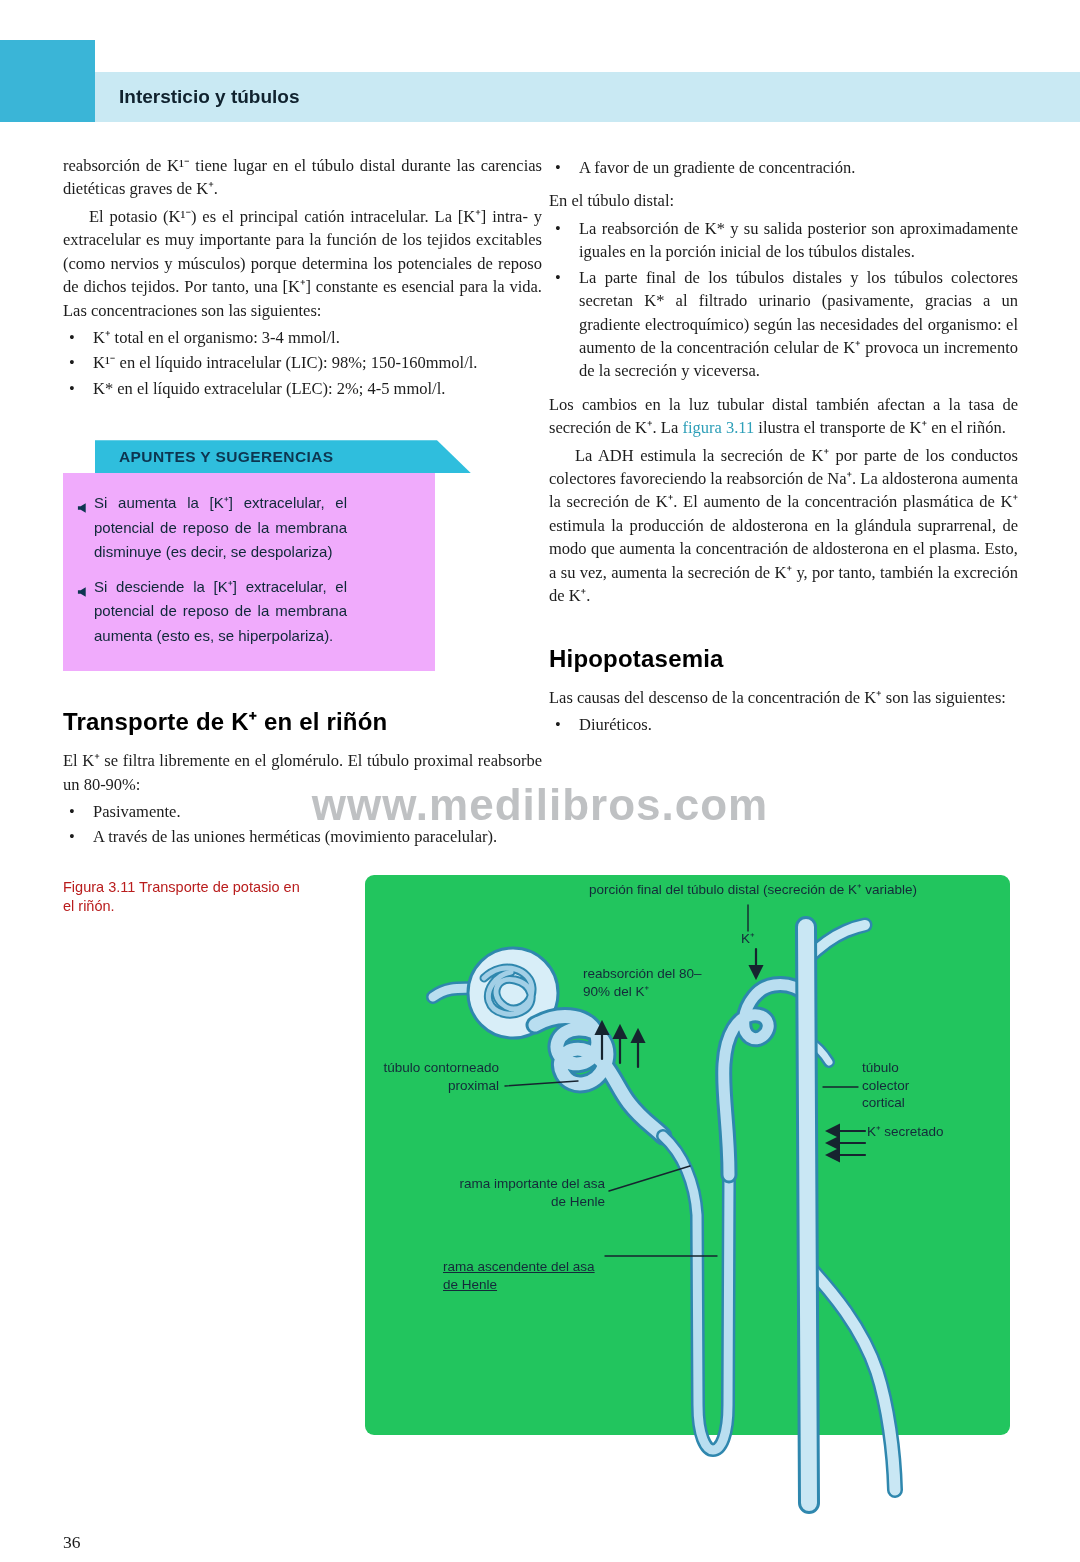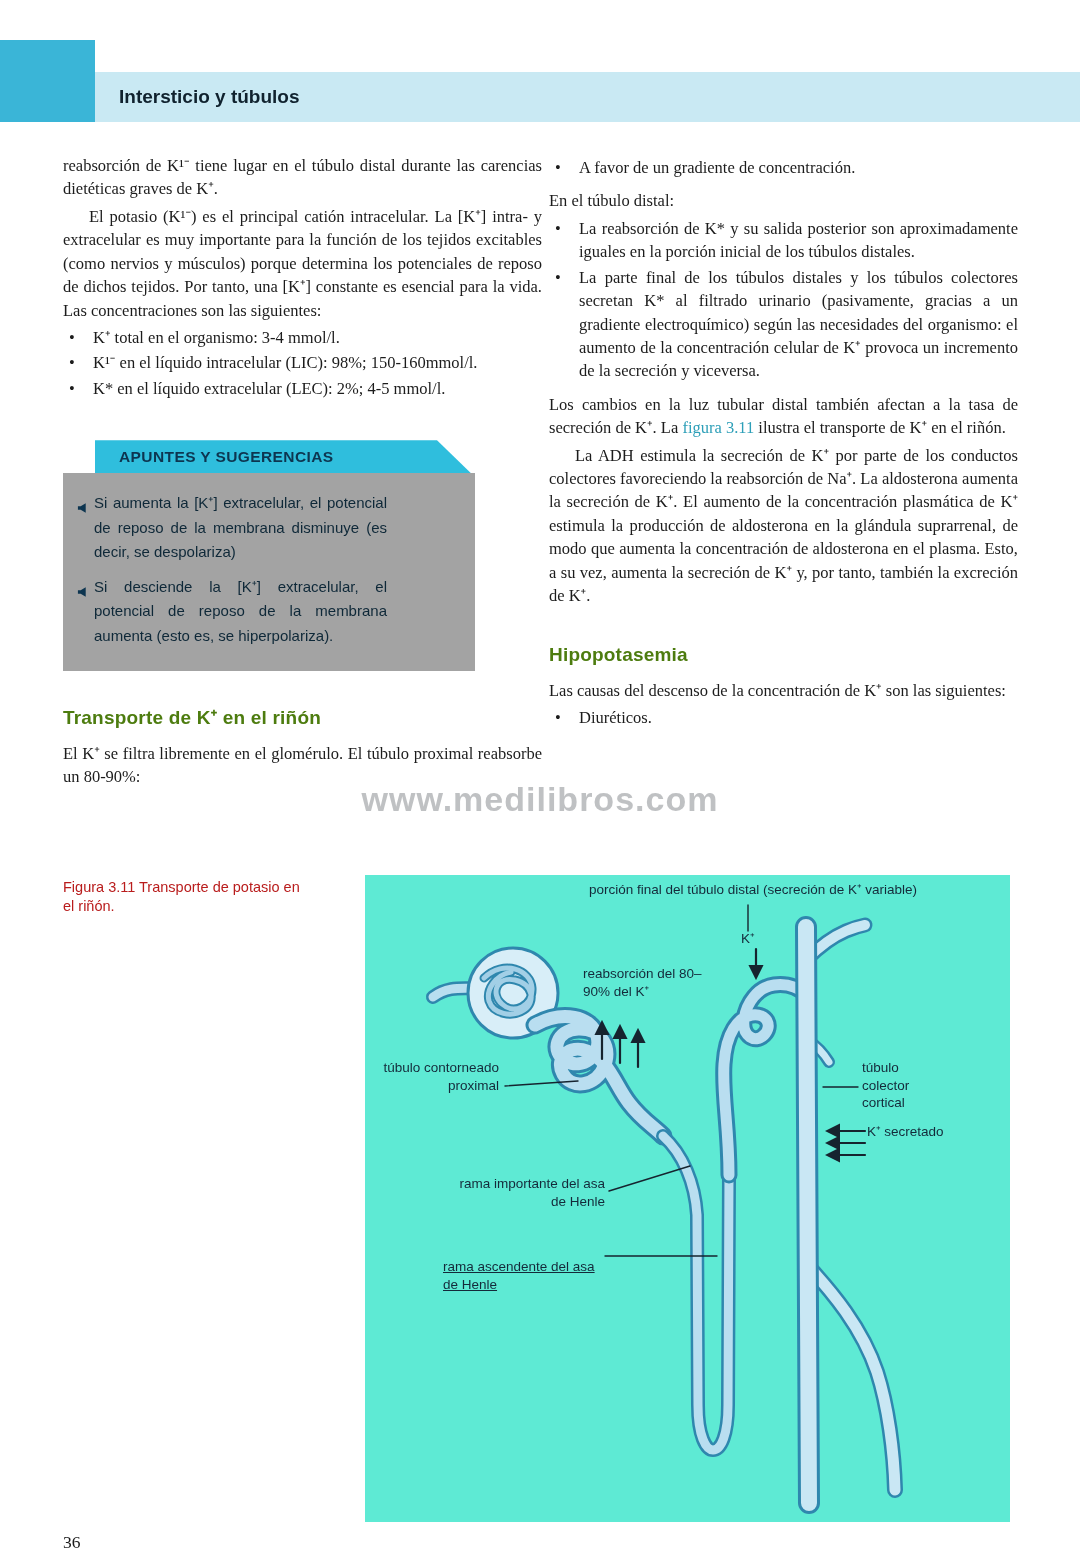--- a/index.html
+++ b/index.html
@@ -19,58 +19,58 @@
   .col-right { position:absolute; left:549px; top:122px; width:469px; }
   .body-text { font-size:16.5px; line-height:1.42; color:#1c1c1c; text-align:justify; }
   .body-text p { margin:0 0 4px 0; }
   .indent { text-indent:26px; }
 
   .blist { list-style:none; margin:4px 0 10px 0; padding:0; }
   .blist li { position:relative; padding-left:30px; margin:2px 0; text-align:justify; }
   .blist li::before { content:"\2022"; position:absolute; left:6px; top:0; }
 
   .sec-heading {
-    font-family:"Liberation Sans", sans-serif; font-size:19px; font-weight:700;
-    color:#4d7c0f; margin:34px 0 10px 0; letter-spacing:0.2px;
+    font-family:"Liberation Sans", sans-serif; font-size:24px; font-weight:700;
+    color:#000000; margin:34px 0 10px 0; letter-spacing:0.2px;
   }
 
   .fig-link { color:#2d9fb8; text-decoration:none; cursor:pointer; }
 
   
   .apuntes {
-    position:relative; margin-top:73px; width:412px; box-sizing:border-box;
-    background:#a3a3a3; padding:18px 88px 12px 14px;
+    position:relative; margin-top:73px; width:372px; box-sizing:border-box;
+    background:#f0abfc; padding:18px 88px 12px 14px;
   }
   .apuntes-tab {
     position:absolute; top:-33px; left:32px; width:376px; height:33px; box-sizing:border-box;
     background:#2fbedd; clip-path:polygon(0 0, calc(100% - 34px) 0, 100% 100%, 0 100%);
     display:flex; align-items:center; padding-left:24px;
     font-family:"Liberation Sans", sans-serif; font-weight:700; font-size:15.5px;
     color:#0d3550; letter-spacing:0.4px;
   }
   .apuntes-item {
     display:flex; gap:6px; margin-bottom:11px;
     font-family:"Liberation Sans", sans-serif; font-size:15px; line-height:1.62; color:#0e2838;
   }
   .apuntes-icon { flex:0 0 auto; margin-top:6px; }
 
   
   .watermark {
     position:absolute; left:50%; top:748px; transform:translateX(-50%); z-index:5;
-    font-family:"Liberation Sans", sans-serif; font-weight:700; font-size:34px;
+    font-family:"Liberation Sans", sans-serif; font-weight:700; font-size:44px;
     color:rgba(128,132,136,0.5); letter-spacing:1px; white-space:nowrap; pointer-events:none;
   }
   .fig-caption {
     position:absolute; left:63px; top:846px; width:250px;
     font-family:"Liberation Sans", sans-serif; font-size:14.5px; line-height:1.32; color:#b91c1c;
   }
   .page-number { position:absolute; left:63px; top:1500px; font-size:17.5px; color:#1c1c1c; }
 
   
-  .figure-panel { position:absolute; left:365px; top:843px; width:645px; height:647px; background:#5eead4; }
+  .figure-panel { position:absolute; left:365px; top:843px; width:645px; height:560px; background:#22c55e;border-radius:9px; }
   .fig-art { position:absolute; left:0; top:0; width:645px; height:647px; }
   .fig-label {
     position:absolute; font-family:"Liberation Sans", sans-serif;
     font-size:13.5px; line-height:1.3; color:#142a3a;
   }
   .l-top        { left:158px; top:6px;   width:460px; text-align:center; }
   .l-kplus      { left:376px; top:55px; }
   .l-reab       { left:218px; top:90px;  width:128px; text-align:left; }
   .l-proximal   { left:18px;  top:184px; width:116px; text-align:right; }
   .l-colector   { left:497px; top:184px; width:80px;  text-align:left; }
@@ -114,20 +114,24 @@
           <svg width="11" height="12" viewBox="0 0 12 12">
               <path d="M1 4.2 L4 4.2 L9.5 0.8 L9.5 11.2 L4 7.8 L1 7.8 Z" fill="#0d3550"></path>
             </svg>
         </span>
         <span>Si desciende la [K⁺] extracelular, el potencial de reposo de la membrana aumenta (esto es, se hiperpolariza).</span>
       </div>
     </div>
 
     <h2 class="sec-heading">Transporte de K⁺ en el riñón</h2>
     <p>El K⁺ se filtra libremente en el glomérulo. El túbulo proximal reabsorbe un 80-90%:</p>
+    <ul class="blist">
+      <li>Pasivamente.</li>
+      <li>A través de las uniones herméticas (movimiento paracelular).</li>
+    </ul>
   </div>
 
   <div class="col-right body-text">
     <ul class="blist" style="margin-top:0">
       <li>A favor de un gradiente de concentración.</li>
     </ul>
     <p>En el túbulo distal:</p>
     <ul class="blist">
       <li>La reabsorción de K* y su salida posterior son aproximadamente iguales en la porción inicial de los túbulos distales.</li>
       <li>La parte final de los túbulos distales y los túbulos colectores secretan K* al filtrado urinario (pasivamente, gracias a un gradiente electroquímico) según las necesidades del organismo: el aumento de la concentración celular de K⁺ provoca un incremento de la secreción y viceversa.</li>

